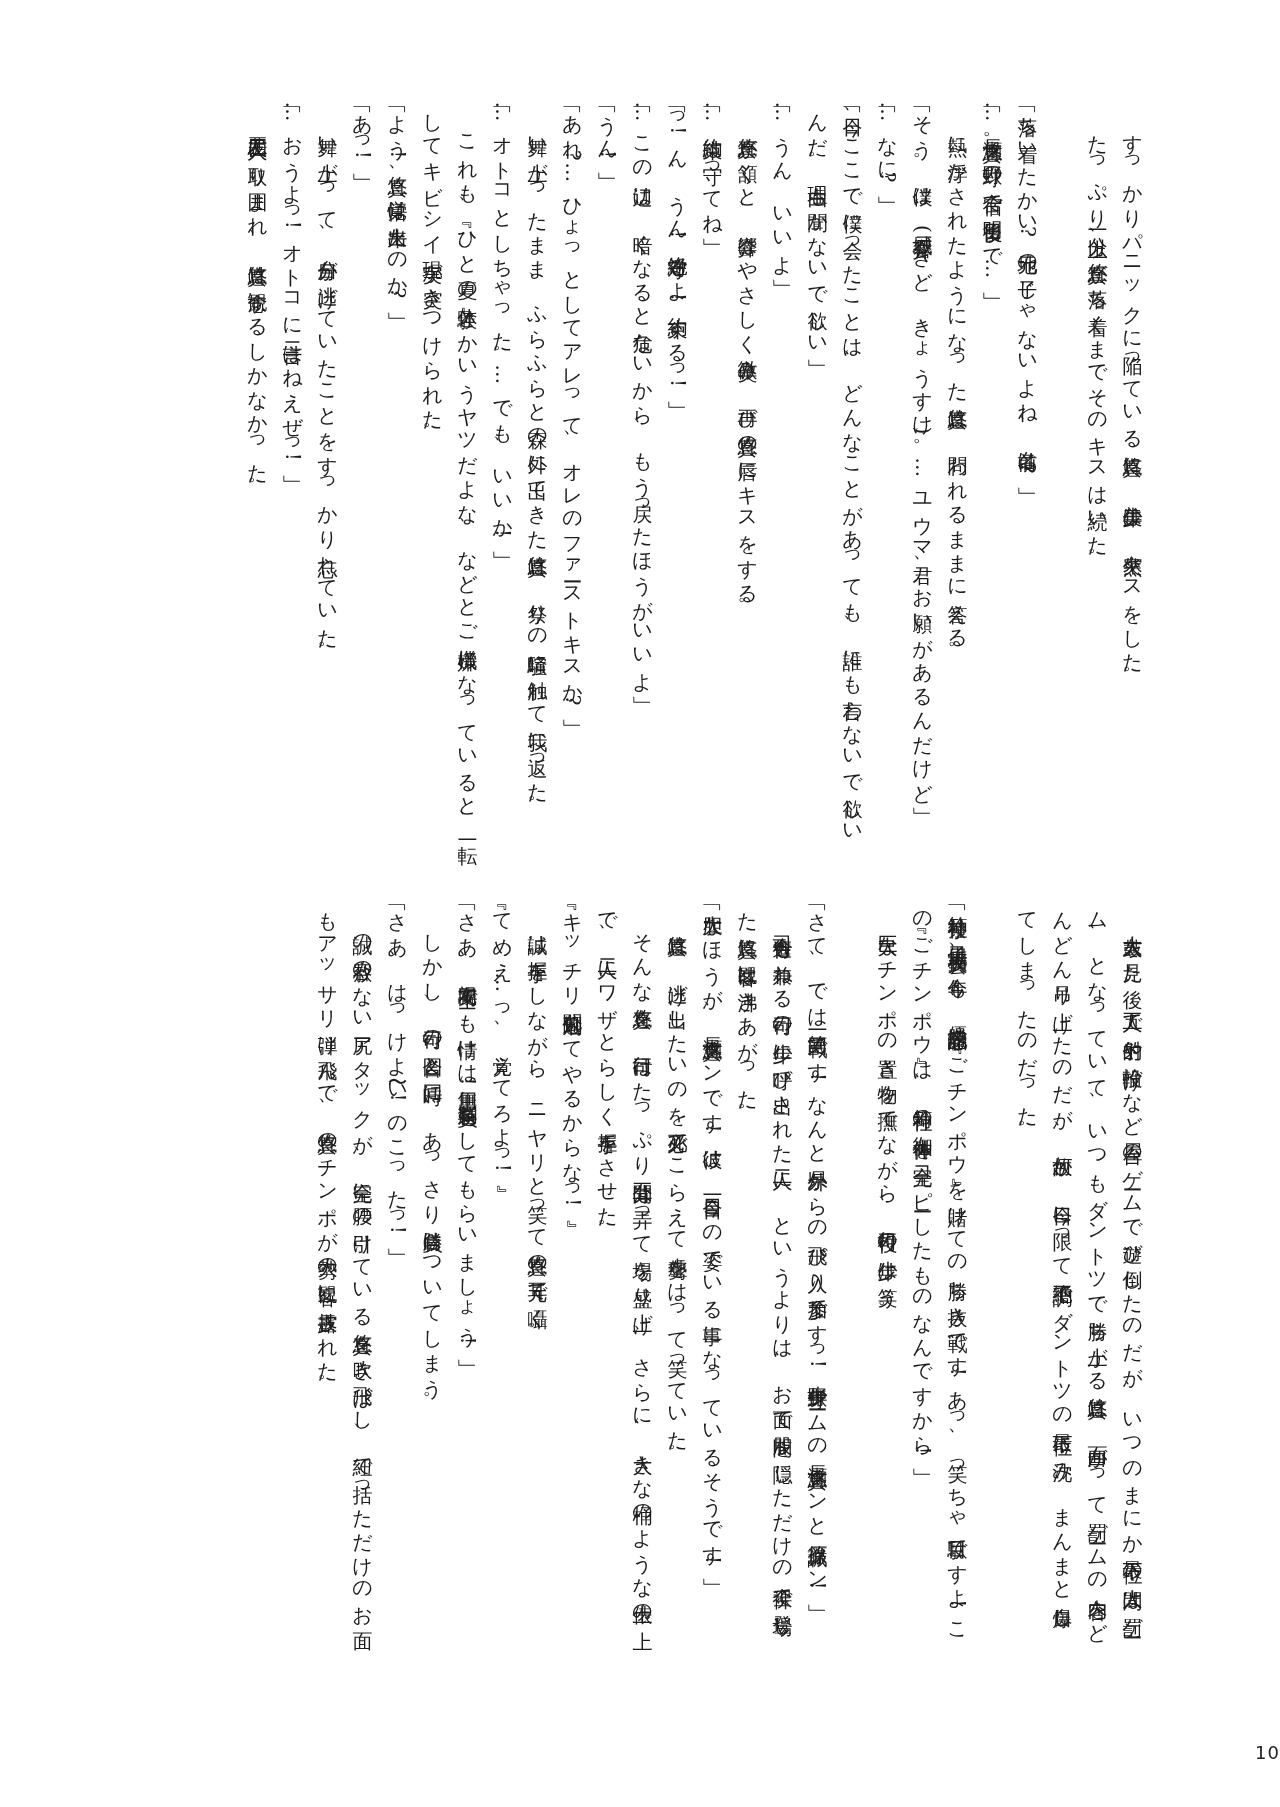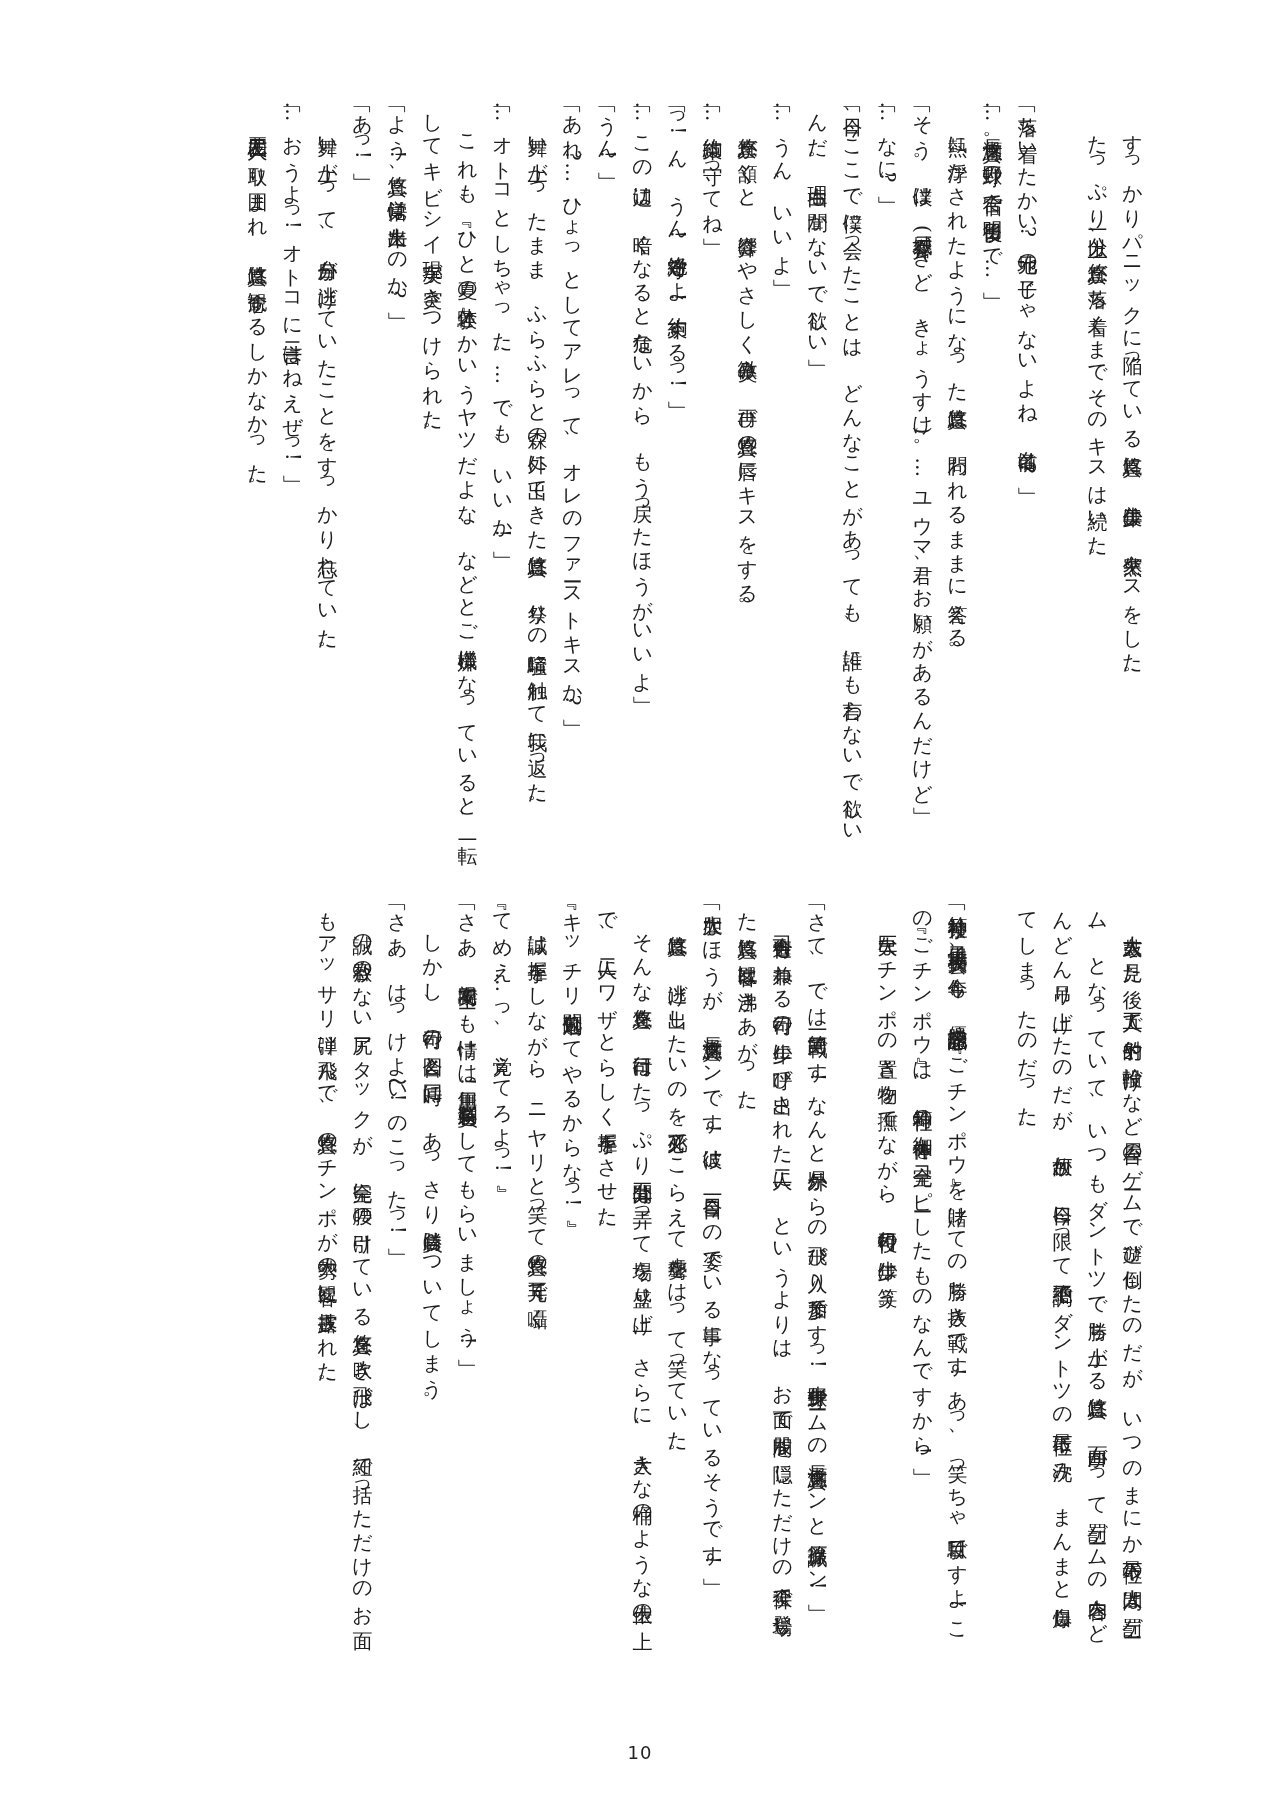--- a/index.html
+++ b/index.html
@@ -43,21 +43,21 @@
   }
   .vblock p {
     margin: 0;
     padding: 0;
   }
   .page-number {
     position: absolute;
     top: 1742px;
     left: 0;
     width: 100%;
-    text-align: center;
+    text-align: right;
     font-family: "DejaVu Sans", "Liberation Sans", sans-serif;
     font-size: 18px;
     letter-spacing: 1px;
     color: #222222;
   }
 </style>
 </head>
 <body>
 
 <div class="page">

